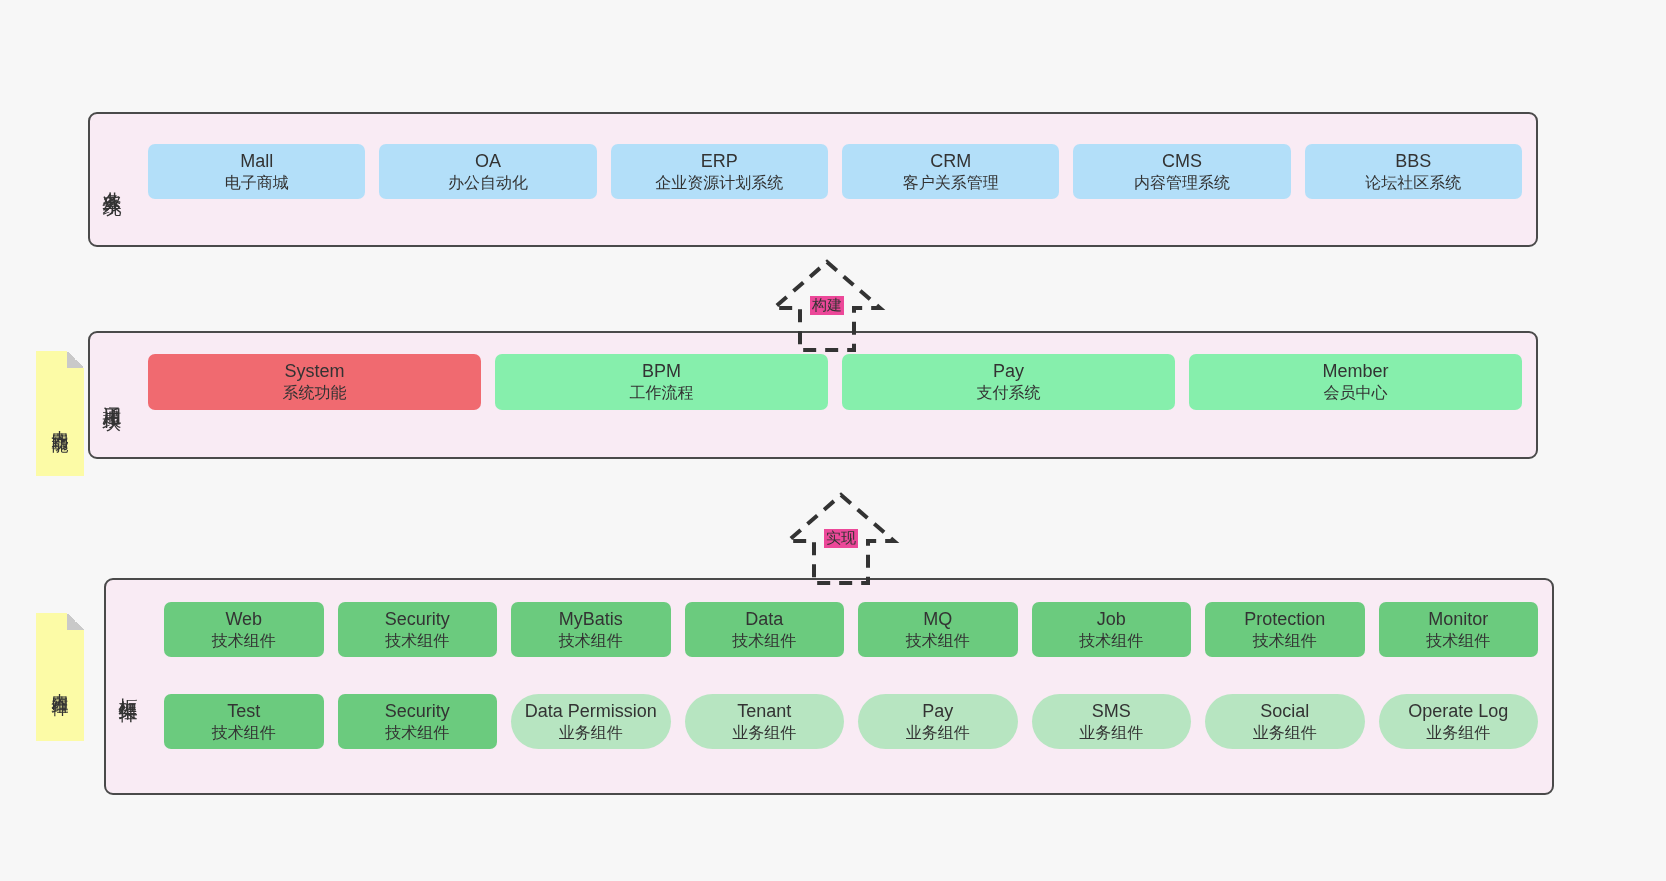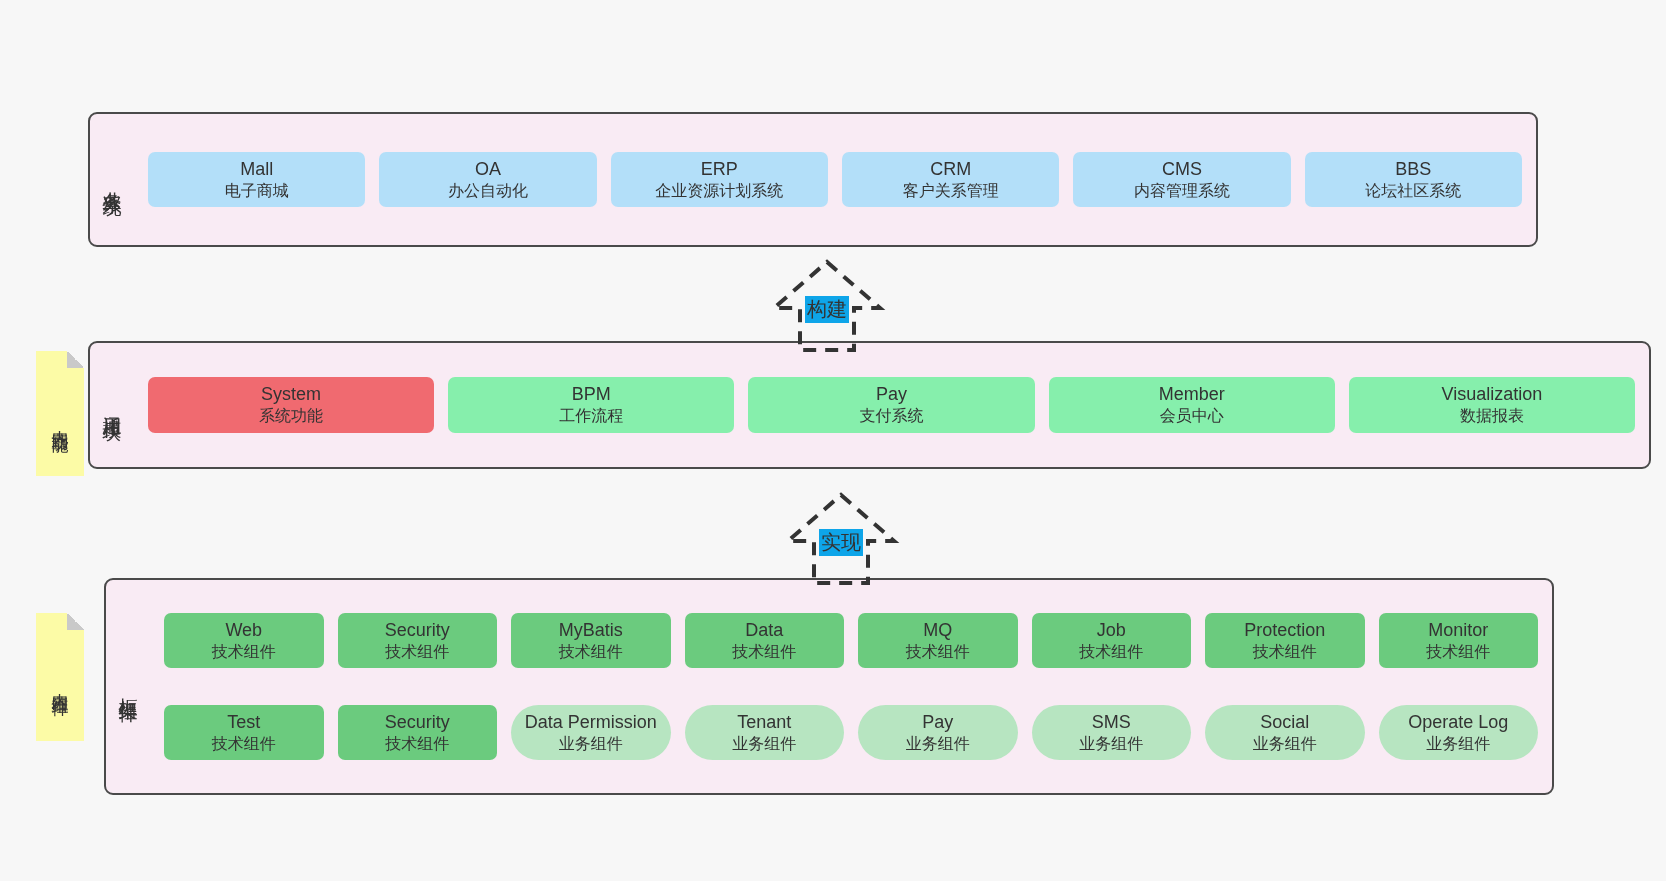--- a/index.html
+++ b/index.html
@@ -45,21 +45,21 @@
     display: flex;
     flex-direction: column;
     justify-content: center;
     gap: 14px;
     padding: 0 14px;
   }
 
   .row {
     display: flex;
     gap: 14px;
-    align-items: center;
+    align-items: flex-start;
   }
 
   
   .card {
     flex: 1 1 0;
     border-radius: 7px;
     display: flex;
     flex-direction: column;
     align-items: center;
     justify-content: center;
@@ -73,21 +73,21 @@
 
   
   .c-blue        { background: #B3DFF9; }
   .c-red         { background: #F06A70; }
   .c-pink        { background: #86efac; }
   .c-green       { background: #6BCB7E; }
   .c-lightgreen  { background: #B7E5C1; border-radius: 28px; }
 
   
   #band-business { left: 88px;  top: 112px; width: 1450px; height: 135px; }
-  #band-common   { left: 88px;  top: 341px; width: 1563px; height: 128px; }
+  #band-common   { left: 88px;  top: 331px; width: 1450px; height: 128px; }
   #band-frame    { left: 104px;  top: 578px; width: 1450px; height: 217px; }
 
   #band-business .band-body .row { height: 72px; }
   #band-common   .band-body .row { height: 82px; }
   #band-frame    .band-body .row { height: 78px; }
 
   
   .note {
     position: absolute;
     width: 48px;
@@ -123,23 +123,23 @@
     width: 160px;
     height: 96px;
     z-index: 2;
   }
   .connector svg { display: block; width: 100%; height: 100%; overflow: visible; }
   .connector .conn-label {
     position: absolute;
     left: 50%;
     transform: translateX(-50%);
     top: 40px;
-    font-size: 20px;
+    font-size: 15px;
     color: #333333;
-    background: #0ea5e9;
+    background: #ec4899;
     padding: 0 2px;
     white-space: nowrap;
   }
   #connector-build   { left: 747px; top: 256px; }
   #connector-impl    { left: 761px; top: 489px; }
 </style>
 </head>
 <body>
 
 <div class="canvas">
@@ -199,24 +199,20 @@
           <span class="cn">工作流程</span>
         </div>
         <div class="card c-pink">
           <span class="en">Pay</span>
           <span class="cn">支付系统</span>
         </div>
         <div class="card c-pink">
           <span class="en">Member</span>
           <span class="cn">会员中心</span>
         </div>
-        <div class="card c-pink">
-          <span class="en">Visualization</span>
-          <span class="cn">数据报表</span>
-        </div>
       </div>
     </div>
   </div>
 
   <div class="connector" id="connector-impl">
     <svg viewBox="0 0 160 96">
       <path d="M80 6 L133 52 L107 52 L107 94 L53 94 L53 52 L27 52 Z" fill="none" stroke="#333333" stroke-width="4" stroke-dasharray="13 9" stroke-linejoin="miter"></path>
     </svg>
     <span class="conn-label">实现</span>
   </div>

